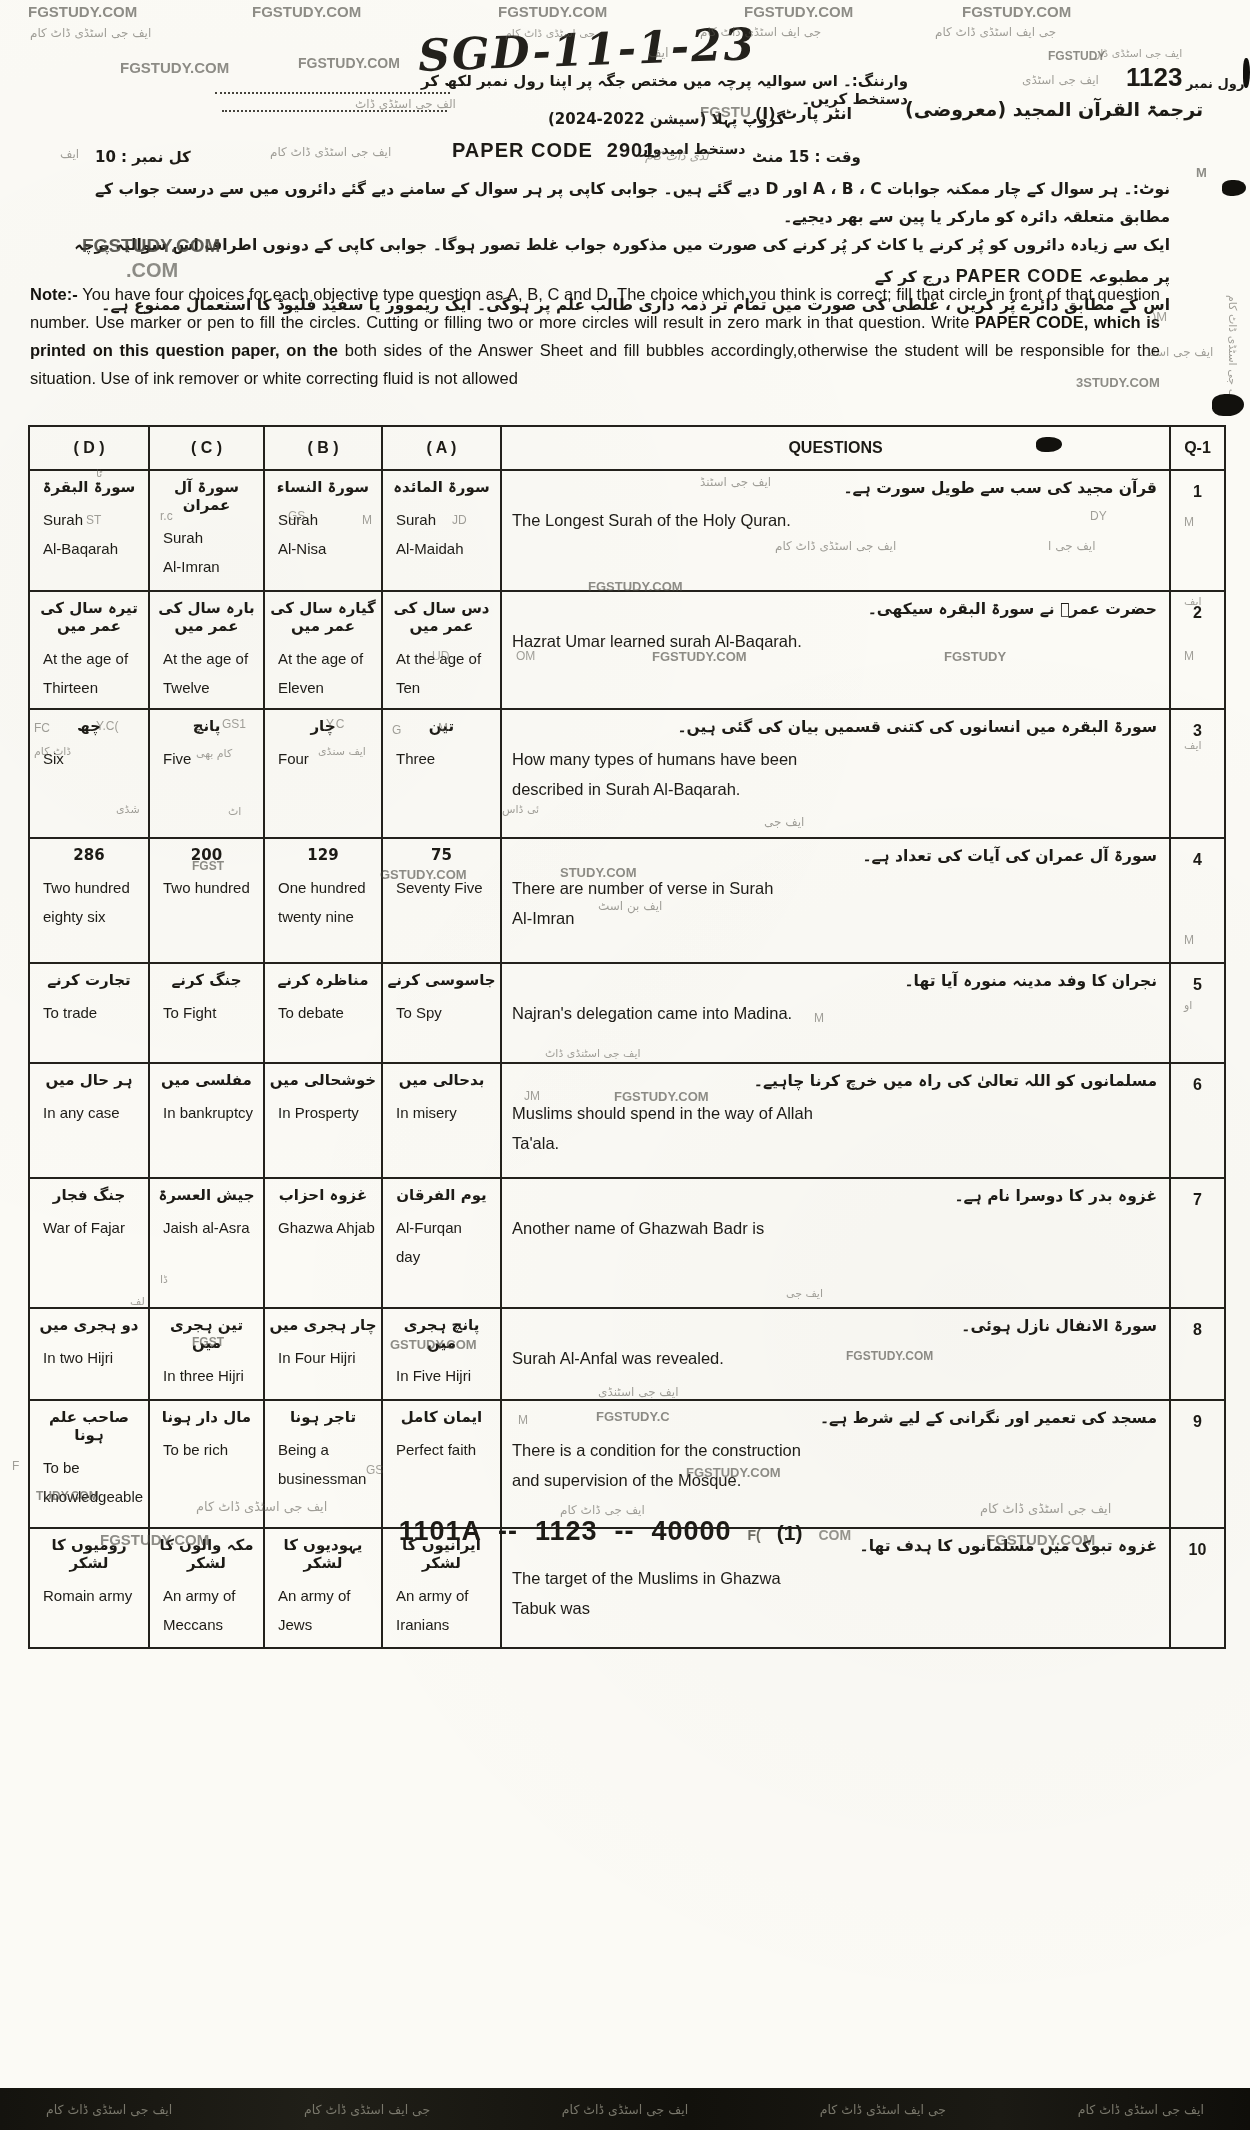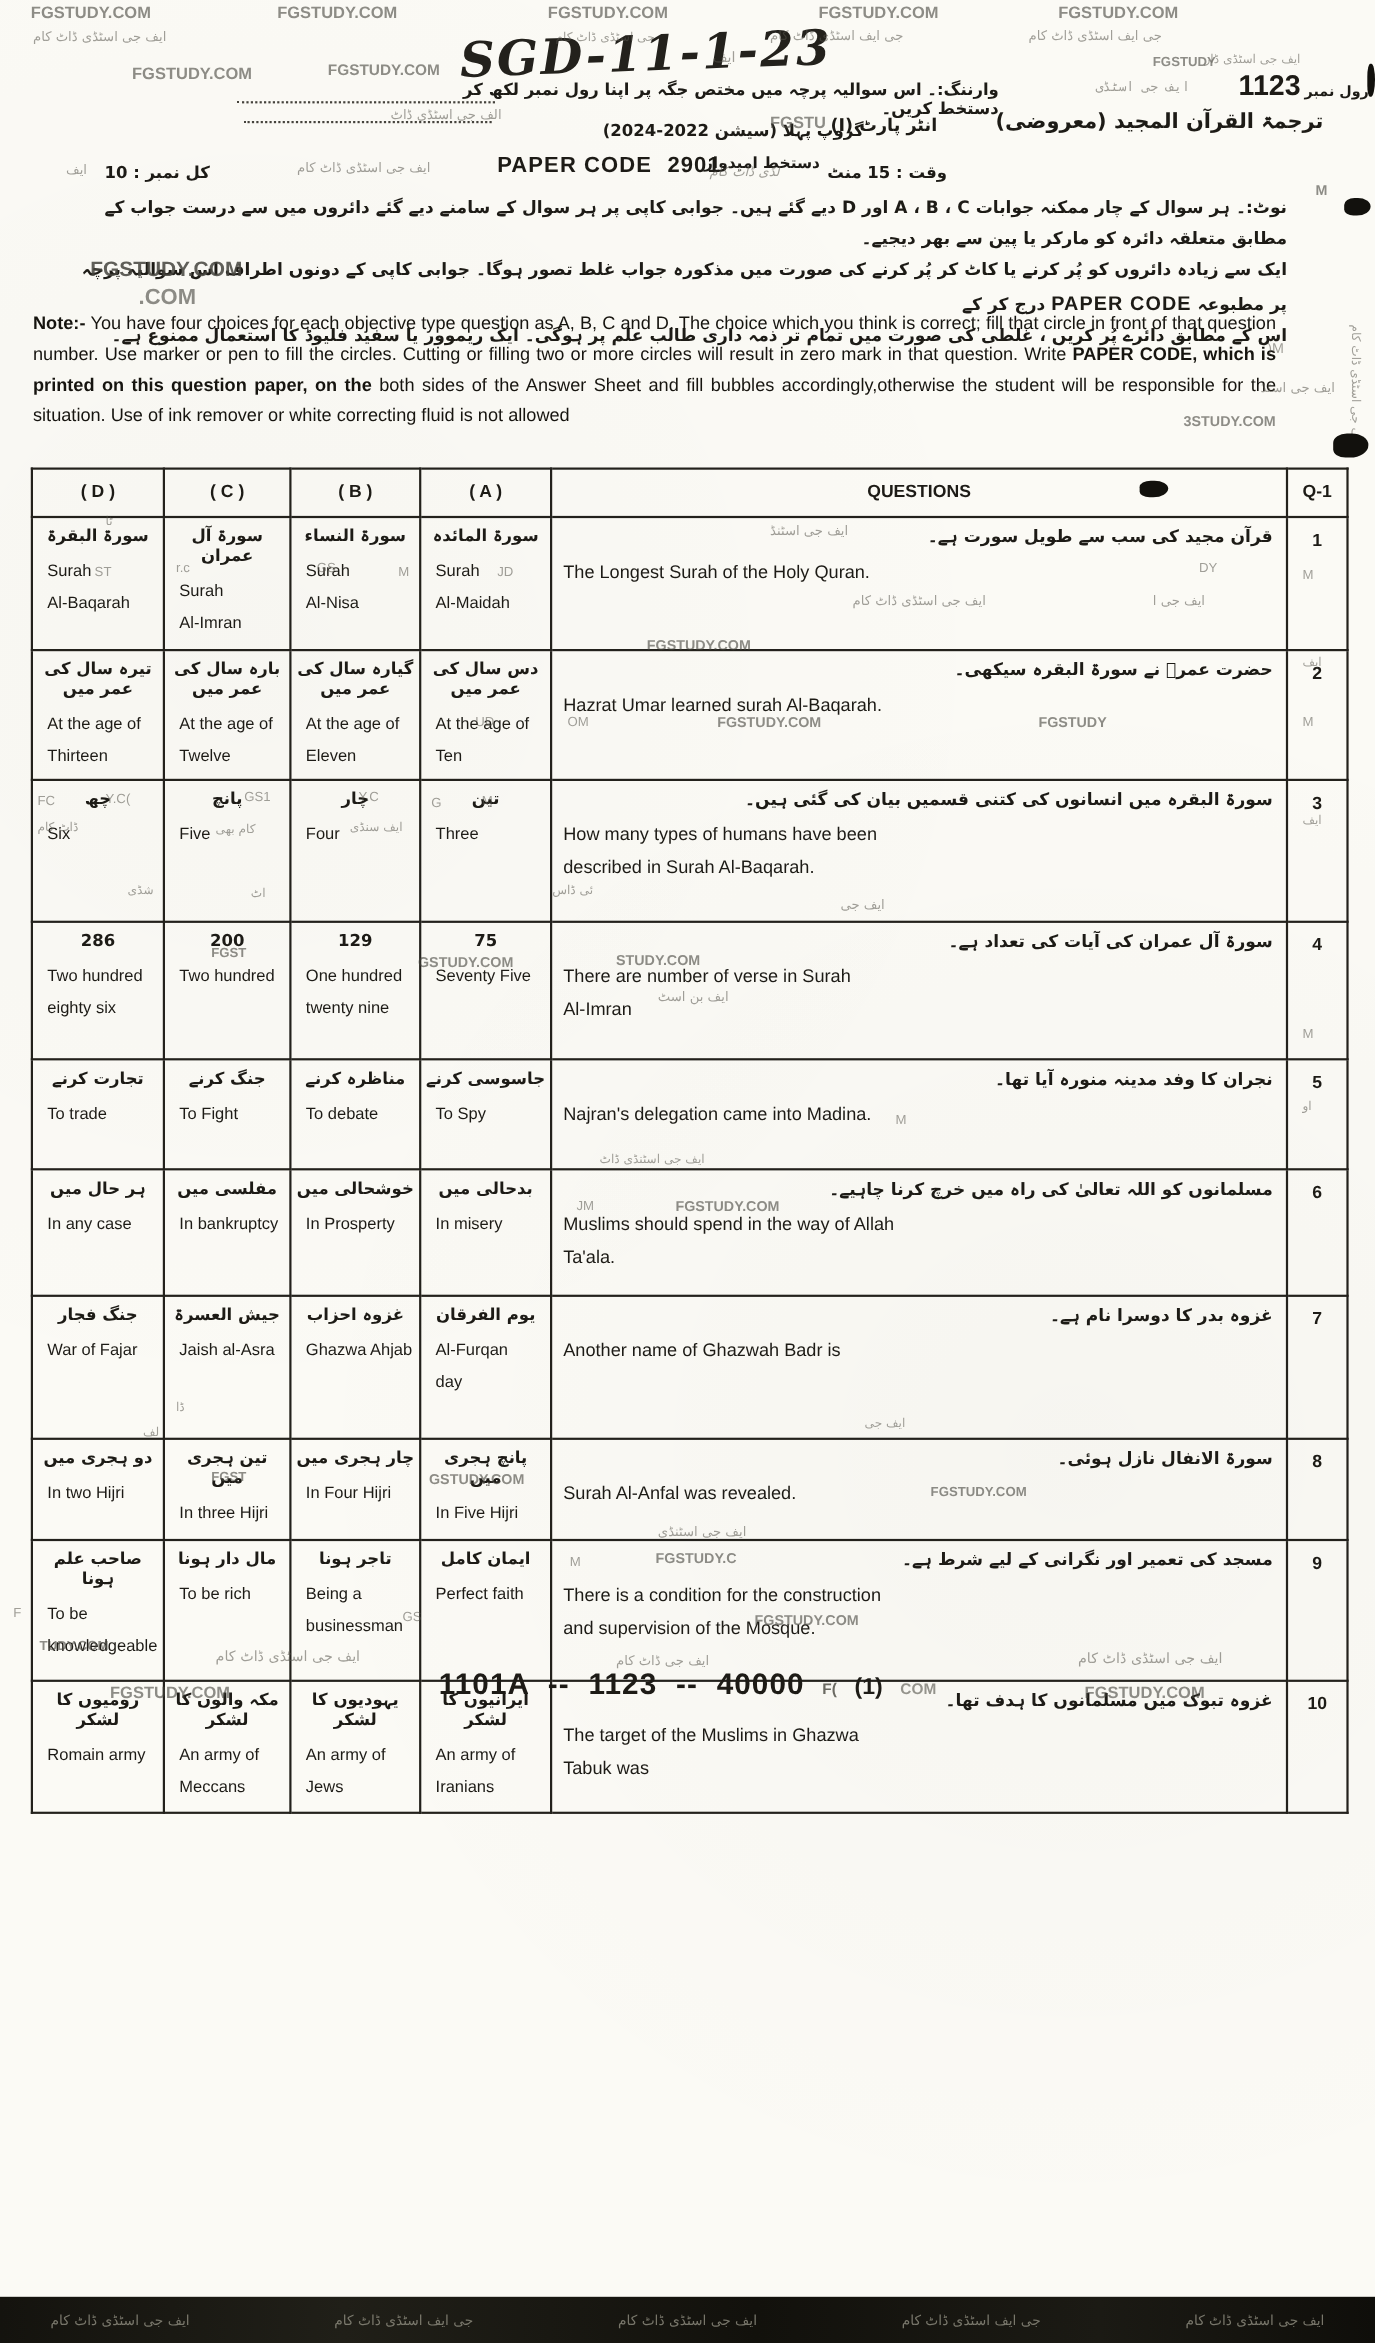--- a/index.html
+++ b/index.html
@@ -394,21 +394,21 @@
     <span class="frag fb" style="left: 962px; top: 4px; font-size: 15px;">FGSTUDY.COM</span>
     <span class="frag rtl" style="left: 30px; top: 27px; font-size: 12px;">ایف جی اسٹڈی ڈاٹ کام</span>
     <span class="frag rtl" style="left: 505px; top: 28px; font-size: 11px;">جی اسٹڈی ڈاٹ کام</span>
     <span class="frag rtl" style="left: 700px; top: 26px; font-size: 12px;">جی ایف اسٹڈی ڈاٹ کام</span>
     <span class="frag rtl" style="left: 935px; top: 26px; font-size: 12px;">جی ایف اسٹڈی ڈاٹ کام</span>
     <span class="frag rtl" style="left: 648px; top: 46px; font-size: 13px;">ایف</span>
     <span class="frag fb" style="left: 120px; top: 60px; font-size: 15px;">FGSTUDY.COM</span>
     <span class="frag fb" style="left: 298px; top: 56px; font-size: 14px;">FGSTUDY.COM</span>
     <span class="frag fb" style="left: 1048px; top: 50px; font-size: 12px;">FGSTUDY</span>
     <span class="frag rtl" style="left: 1095px; top: 48px; font-size: 11px;">ایف جی اسٹڈی ڈار</span>
-    <span class="frag rtl" style="left: 996px; top: 74px; font-size: 12px; font-family: Liberation Mono, monospace;">ایف جی اسٹڈی</span>
+    <span class="frag rtl" style="left: 1022px; top: 74px; font-size: 12px;">ایف جی اسٹڈی</span>
     <span class="frag rtl" style="left: 355px; top: 98px; font-size: 12px;">الف جی اسٹڈی ڈاٹ</span>
     <span class="frag fb" style="left: 700px; top: 104px; font-size: 15px;">FGSTU</span>
     <span class="frag rtl" style="left: 270px; top: 146px; font-size: 12px;">ایف جی اسٹڈی ڈاٹ کام</span>
     <span class="frag rtl" style="left: 60px; top: 148px; font-size: 12px;">ایف</span>
     <span class="frag rtl" style="left: 645px; top: 150px; font-size: 12px; font-style: italic;">لڈی ڈاٹ کام</span>
     <span class="frag fb" style="left: 1196px; top: 166px; font-size: 13px;">M</span>
     <span class="frag fb" style="left: 82px; top: 236px; font-size: 19px; opacity: 0.85;">FGSTUDY.COM</span>
     <span class="frag fb" style="left: 126px; top: 260px; font-size: 20px;">.COM</span>
     <span class="frag" style="left: 1152px; top: 310px; font-size: 13px;">)M</span>
     <span class="frag rtl" style="left: 1146px; top: 346px; font-size: 12px;">ایف جی اسٹڈ</span>

